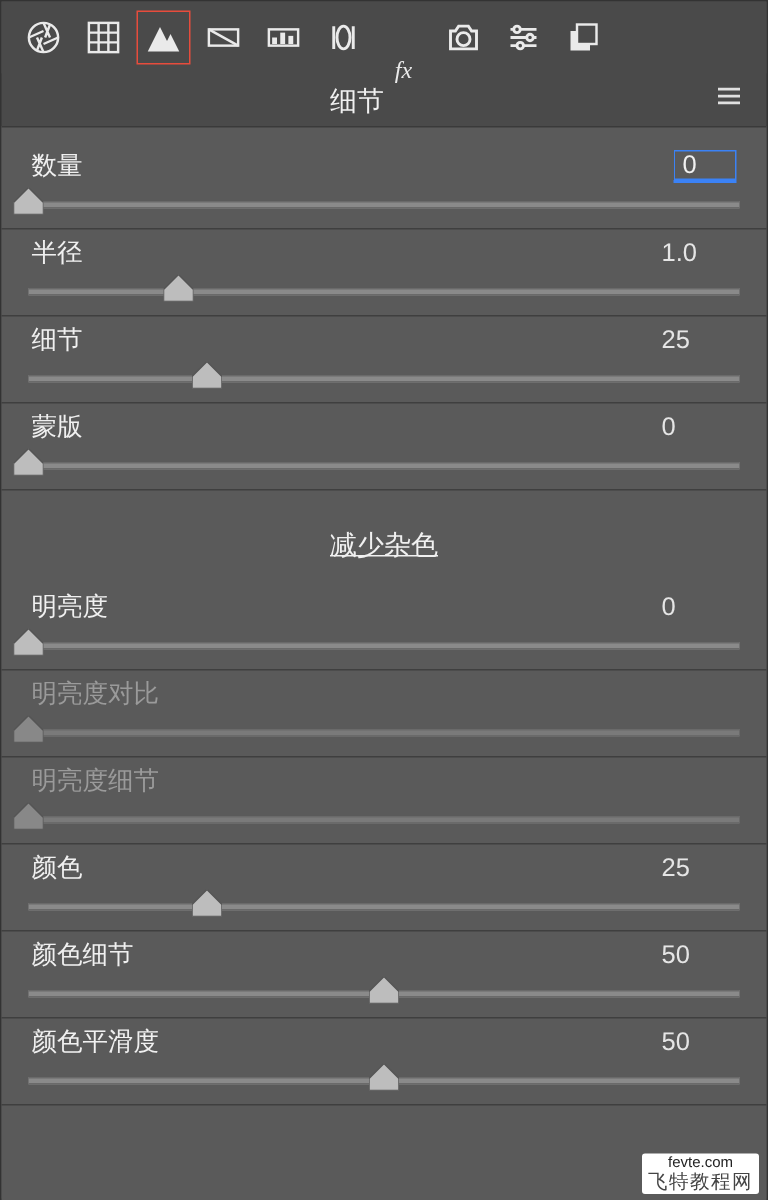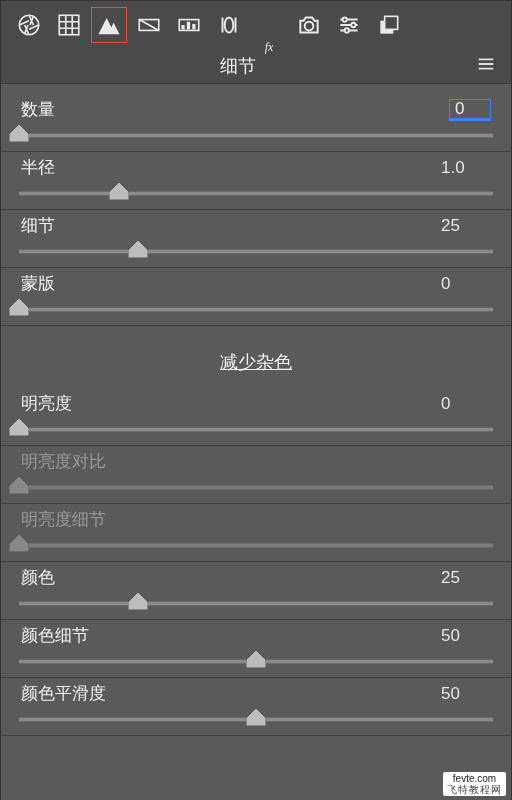--- a/index.html
+++ b/index.html
@@ -132,21 +132,21 @@
     right: 6px;
     bottom: 4px;
     background: #fff;
     color:#222;
     font-size: 10px;
     padding: 1px 4px;
     line-height: 1.1;
     text-align: center;
     border-radius: 2px;
   }
-  .watermark small { display:block; font-size:10px; color:#444; letter-spacing:1px; }
+  .watermark small { display:block; font-size:13px; color:#444; letter-spacing:1px; }
 </style>
 </head>
 <body>
 
 <div class="app">
 
   <div class="toolbar">
     <div class="tool">
       <svg width="26" height="26" viewBox="0 0 24 24" fill="none" stroke="#eaeaea" stroke-width="1.5">
           <circle cx="12" cy="12" r="9"></circle>
@@ -178,21 +178,21 @@
           <rect x="15" y="11" width="3" height="5"></rect>
         </svg>
     </div>
     <div class="tool">
       <svg width="26" height="26" viewBox="0 0 24 24" fill="none" stroke="#eaeaea" stroke-width="1.8">
           <path d="M6 5v14M18 5v14"></path>
           <ellipse cx="12" cy="12" rx="4" ry="7"></ellipse>
         </svg>
     </div>
     <div class="tool">
-      <span style="font-style:italic;font-size:12px;font-family:Georgia,serif;margin-top:45px;">fx</span>
+      <span style="font-style:italic;font-size:16px;font-family:Georgia,serif;margin-top:45px;">fx</span>
     </div>
     <div class="tool">
       <svg width="26" height="26" viewBox="0 0 24 24" fill="none" stroke="#eaeaea" stroke-width="1.8">
           <path d="M4 8h3l2-3h6l2 3h3v11H4z"></path>
           <circle cx="12" cy="13" r="4"></circle>
         </svg>
     </div>
     <div class="tool">
       <svg width="26" height="26" viewBox="0 0 24 24" fill="none" stroke="#eaeaea" stroke-width="1.8">
           <path d="M4 7h16M4 12h16M4 17h16"></path>

